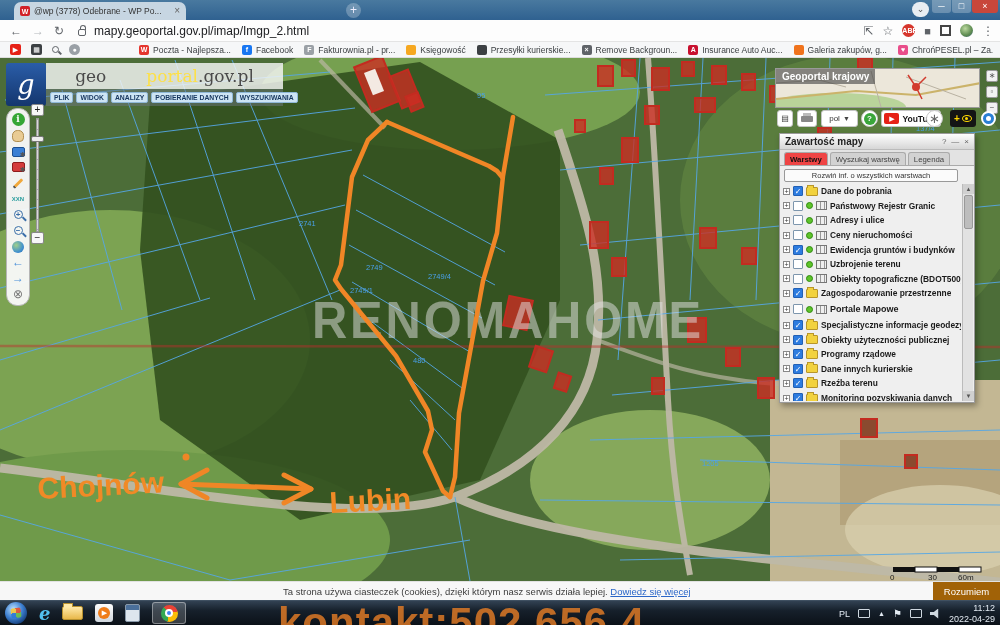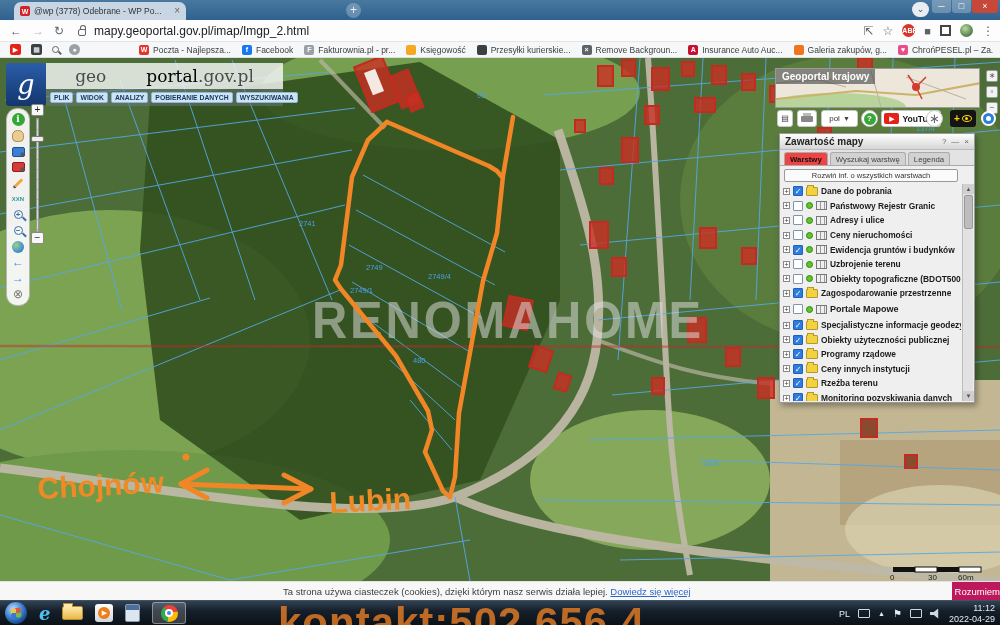--- a/index.html
+++ b/index.html
@@ -63,21 +63,21 @@
   .wm-center { font-size:52px; font-weight:bold; fill:rgba(228,228,228,.5); letter-spacing:3px; font-family:"Liberation Sans", sans-serif; }
   .scale-lbl { font-size:8px; fill:#1c1c1c; font-family:"Liberation Sans", sans-serif; }
 
   
   .gp-logo { position:absolute; left:6px; top:63px; width:40px; height:43px; background:linear-gradient(#2a5da8,#14366e);
     border-radius:3px; color:#fff; font-family:"DejaVu Serif", serif; font-size:27px; font-style:italic;
     display:flex; align-items:center; justify-content:center; z-index:10; }
   .gp-titlebar { position:absolute; left:46px; top:63px; width:237px; height:26px; background:rgba(246,246,246,.82);
     display:flex; align-items:center; justify-content:center; z-index:10;
     font-family:"DejaVu Serif", serif; font-size:17px; color:#4a4a4a; }
-  .gp-titlebar .blue { color:#000000;margin-left:40px; }
+  .gp-titlebar .blue { color:#fde047;margin-left:40px; }
   .gp-menubar { position:absolute; left:46px; top:89px; width:237px; height:17px; background:rgba(110,120,130,.5);
     display:flex; align-items:center; gap:3px; padding-left:4px; z-index:10; }
   .gp-menu-btn { background:#cde4f4; border:1px solid #8fb8d8; border-radius:2px; color:#16365f;
     font-size:6.8px; font-weight:bold; padding:1px 3px; white-space:nowrap; }
 
   
   .ltoolbar { position:absolute; left:6px; top:108px; width:24px; height:198px; background:rgba(250,250,250,.95);
     border:1px solid #b5b5b5; border-radius:11px; z-index:10; display:flex; flex-direction:column;
     align-items:center; justify-content:space-around; padding:3px 0; }
   .tool { width:14px; height:14px; display:flex; align-items:center; justify-content:center; font-size:11px; }
@@ -165,22 +165,22 @@
   .llb { font-size:8.4px; font-weight:600; color:#1a1a1a; white-space:nowrap; overflow:hidden; }
   .p-scroll { position:absolute; right:1px; top:50px; bottom:1px; width:11px; background:#e2e2e2; border-left:1px solid #bbb; }
   .p-sarrow { position:absolute; left:0; width:11px; height:10px; font-size:6px; text-align:center; line-height:10px; color:#555; background:#d0d0d0; }
   .p-sthumb { position:absolute; left:1px; top:11px; width:9px; height:34px; background:#bdbdbd; border:1px solid #999; border-radius:2px; }
 
   
   .cookiebar { position:absolute; left:0; top:581px; width:1000px; height:19px; background:#f7f7f7;
     border-top:1px solid #e2e2e2; z-index:12; font-size:9.5px; color:#3c3c3c; }
   .cookie-text { position:absolute; left:283px; top:0; line-height:19px; }
   .cookie-link { color:#2a66c8; text-decoration:underline; }
-  .cookie-btn { position:absolute; right:0; top:0; width:48px; height:19px; background:#be185d; color:#fff;
-    font-size:9.5px; text-align:right; line-height:19px; }
+  .cookie-btn { position:absolute; right:0; top:0; width:67px; height:19px; background:#a16207; color:#fff;
+    font-size:9.5px; text-align:center; line-height:19px; }
 
   
   .taskbar { position:absolute; left:0; top:600px; width:1000px; height:25px;
     background:linear-gradient(#324253,#16202b 40%,#0b1118); border-top:1px solid #3f5061; z-index:15;
     display:flex; align-items:center; }
   .orb { width:22px; height:22px; border-radius:50%; margin-left:5px;
     background:radial-gradient(circle at 38% 32%, #b9e0ff, #3d7fd0 45%, #0d3168 85%); position:relative; }
   .orb::after { content:""; position:absolute; left:6px; top:6px; width:10px; height:10px; border-radius:2px;
     background:conic-gradient(#e94f2e 0 25%, #6fc043 0 50%, #2f77d4 0 75%, #f5c53c 0); transform:rotate(-8deg); opacity:.9; }
   .tb-ic { margin-left:12px; display:flex; align-items:center; justify-content:center; }
@@ -629,21 +629,21 @@
         <div class="lrow">
           <span class="lexp">+</span>
           <span class="lcb on">✓</span>
           <span class="lfold"></span>
           <span class="llb">Programy rządowe</span>
         </div>
         <div class="lrow">
           <span class="lexp">+</span>
           <span class="lcb on">✓</span>
           <span class="lfold"></span>
-          <span class="llb">Ceny innych instytucji</span>
+          <span class="llb">Dane innych kurierskie</span>
         </div>
         <div class="lrow">
           <span class="lexp">+</span>
           <span class="lcb on">✓</span>
           <span class="lfold"></span>
           <span class="llb">Rzeźba terenu</span>
         </div>
         <div class="lrow">
           <span class="lexp">+</span>
           <span class="lcb on">✓</span>

